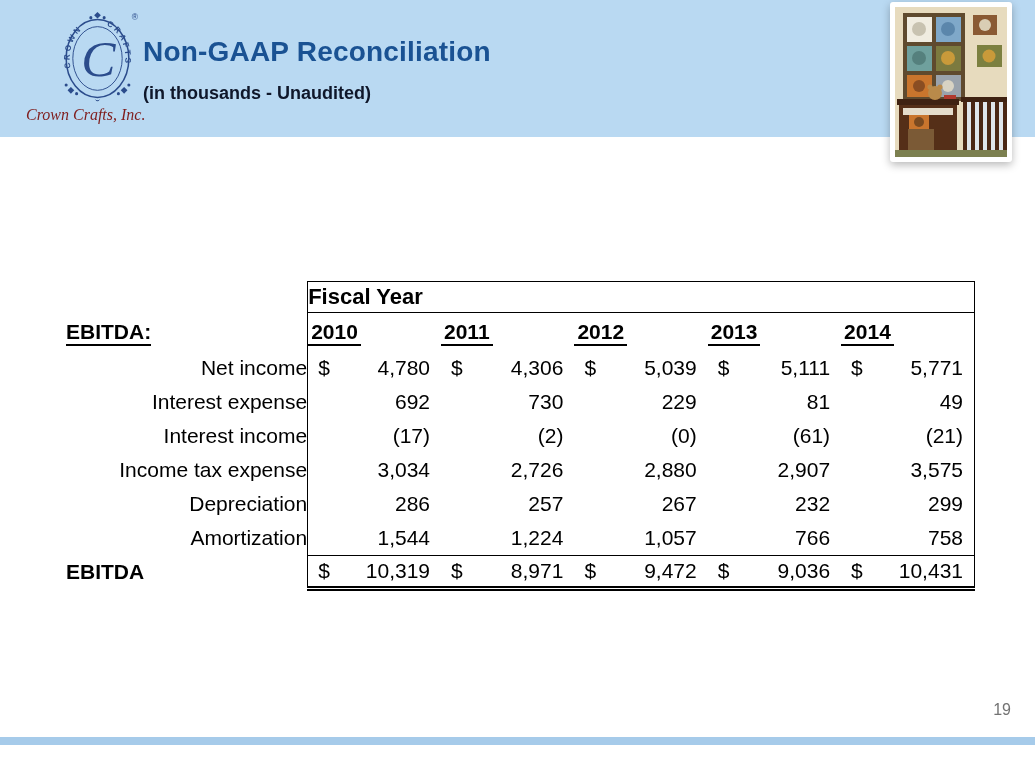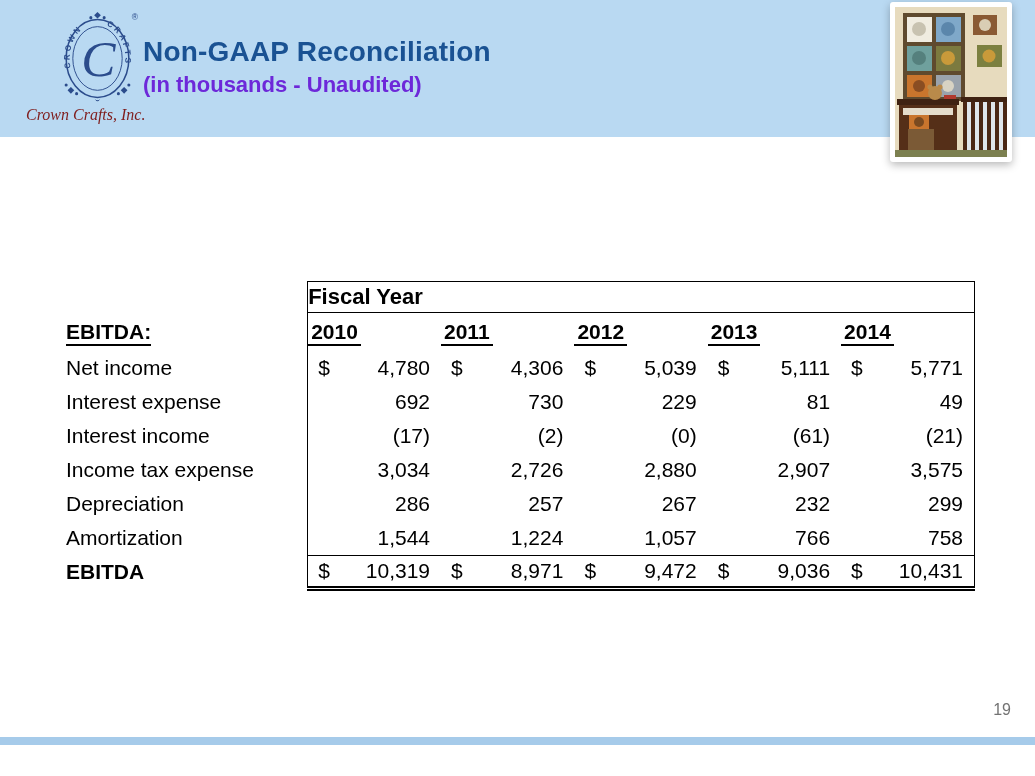--- a/index.html
+++ b/index.html
@@ -25,22 +25,22 @@
     font-size: 16px;
     color: #7f1d1d;
     white-space: nowrap;
   }
   .title-block { position: absolute; left: 143px; top: 36px; }
   .slide-title {
     font-size: 28px; font-weight: bold; color: #1a5293;
     line-height: 32px; letter-spacing: 0.2px;
   }
   .slide-subtitle {
-    font-size: 22px; font-weight: bold; color: #6d28d9;
-    line-height: 22px; margin-top: 6px;
+    font-size: 18px; font-weight: bold; color: #0f172a;
+    line-height: 22px; margin-top: 14px;
   }
 
   
   .photo {
     position: absolute; left: 890px; top: 2px;
     width: 112px; height: 150px;
     background: #ffffff;
     border: 5px solid #ffffff;
     border-radius: 3px;
     box-shadow: 0 3px 8px rgba(0,0,0,0.28);
@@ -56,21 +56,21 @@
   }
   table.fin td { padding: 0; vertical-align: middle; }
   .c-lbl { width: 241px; }
   .c-yr  { width: 133px; }
   .fy-cell {
     border: 1.6px solid #000;
     text-align: left; font-weight: bold; font-size: 22px;
     height: 30px;
   }
   .yr-row td { height: 38px; }
-  .data-row td { height: 34px; }
+  .data-row td { height: 34px; text-align: right; }
   .total-row td { height: 30px; }
   .b-l { border-left: 1.6px solid #000; }
   .b-r { border-right: 1.6px solid #000; }
   .b-t { border-top: 1.6px solid #000; }
   .b-dbl { border-bottom: 5px double #000; }
   .lbl { text-align: left; white-space: nowrap; }
   .section-lbl span {
     font-weight: bold;
     border-bottom: 2.5px solid #000;
     padding-bottom: 1px;

